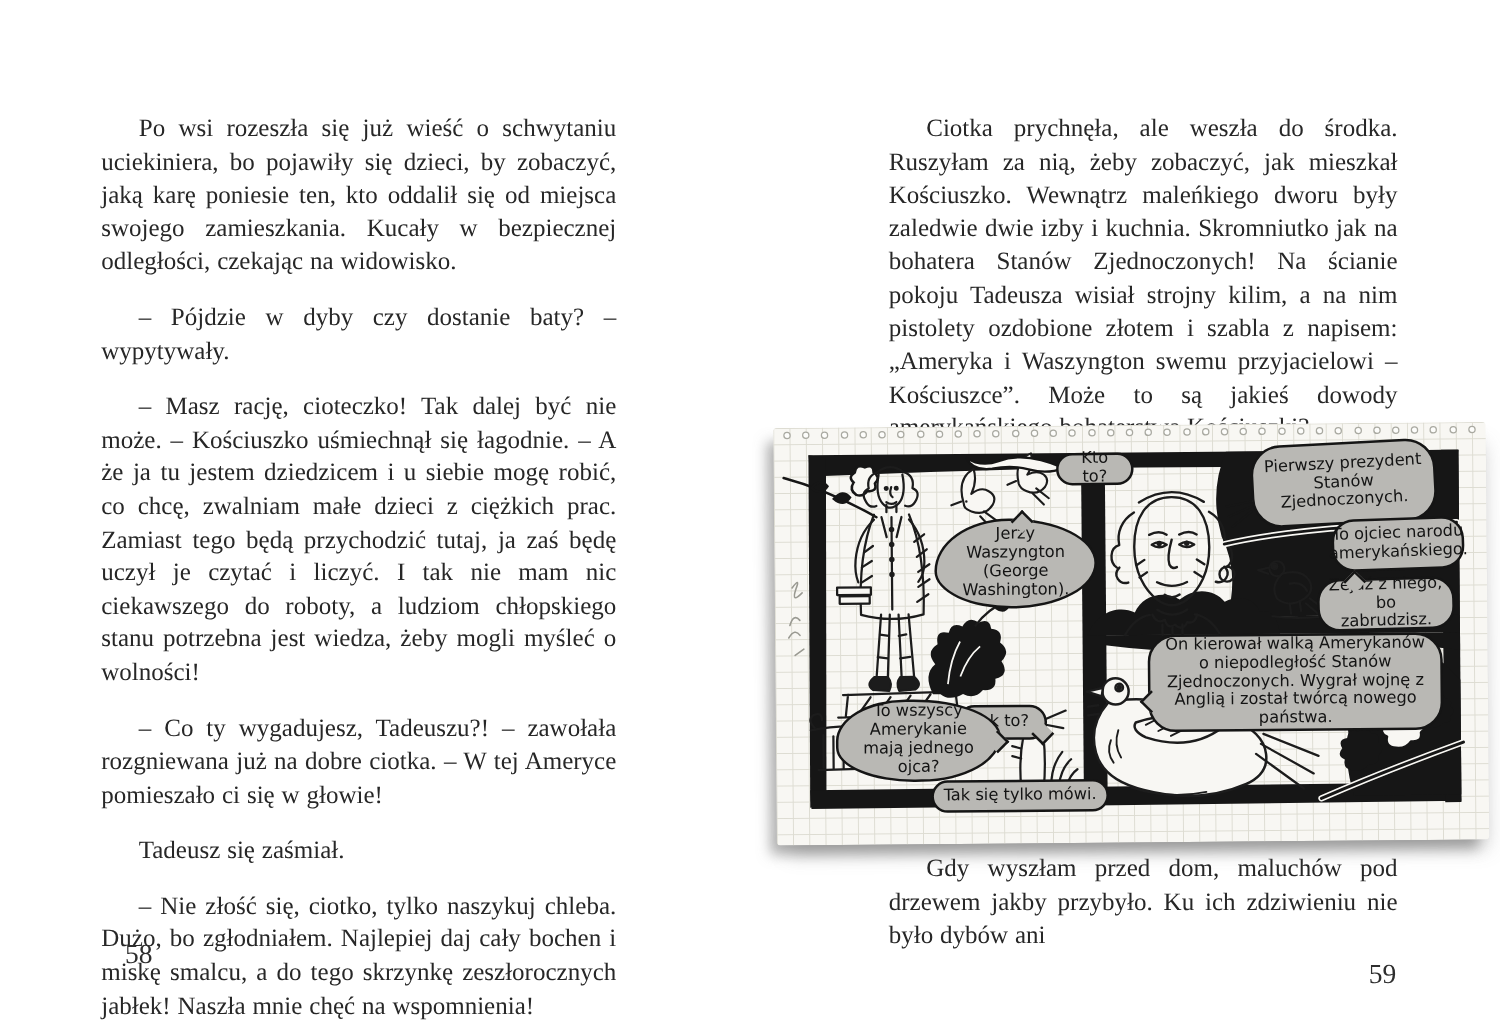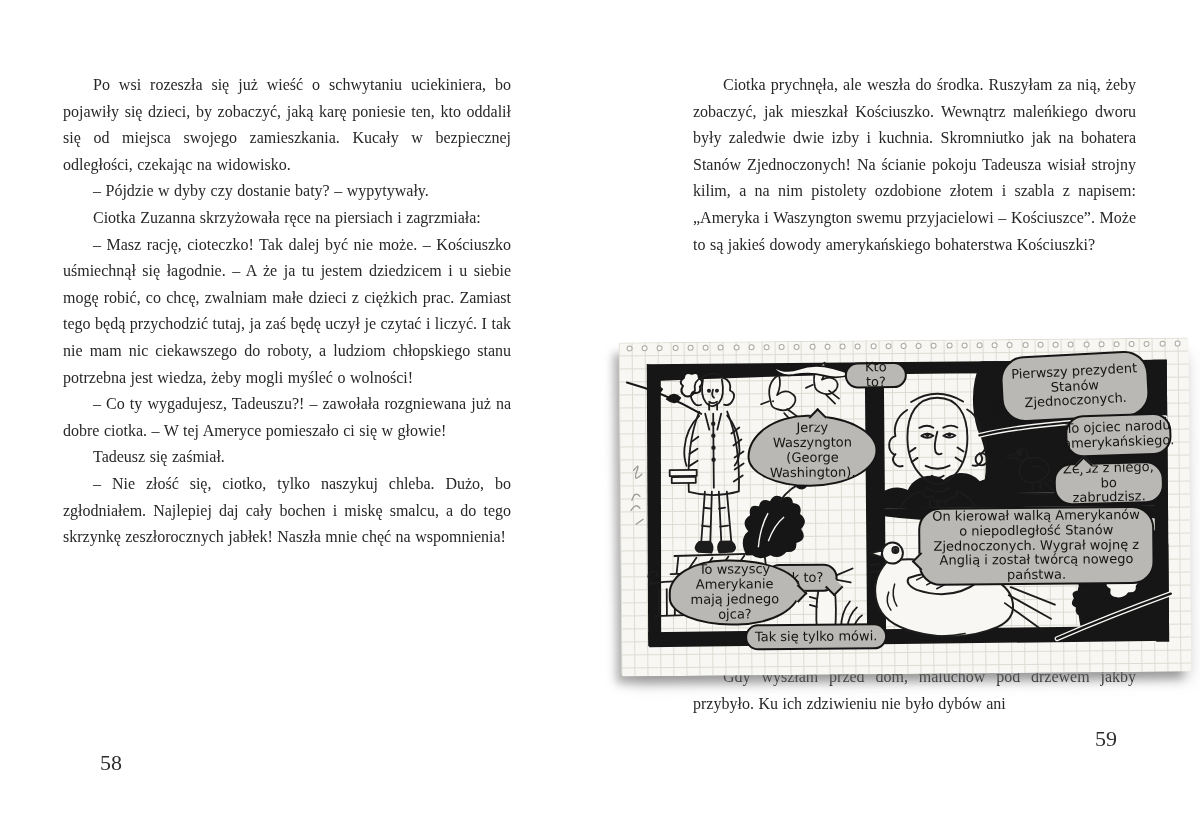--- a/index.html
+++ b/index.html
@@ -5,27 +5,27 @@
   html,body{margin:0;padding:0;}
   body{
     width:1200px;height:823px;position:relative;background:#ffffff;
     font-family:"Liberation Serif", serif;overflow:hidden;
   }
   
   .col{position:absolute;top:72px;}
   .col-left{left:63px;width:448px;}
   .col-right{left:693px;width:443px;}
   p.body{
-    margin:0;font-size:16px;line-height:26.6px;color:#272727;
+    margin:18px;font-size:20px;line-height:26.6px;color:#272727;
     text-align:justify;text-indent:30px;hyphens:auto;-webkit-hyphens:auto;
     word-spacing:0.5px;
   }
   .pagenum{position:absolute;font-size:22px;color:#2e2e2e;}
   .pagenum-left{left:100px;top:750px;}
-  .pagenum-right{left:1095px;top:726px;}
+  .pagenum-right{left:1095px;top:766px;}
 
   
   .sheet{
     position:absolute;left:620px;top:340px;width:570px;height:334px;
     transform:rotate(-0.5deg);border-radius:3px;
     background-color:#f8f7f3;
     background-image:
       linear-gradient(#dddcd2 1px, transparent 1px),
       linear-gradient(90deg, #dddcd2 1px, transparent 1px);
     background-size:13px 13px;
@@ -59,21 +59,20 @@
   .b-taksie{left:124px;top:283px;width:142px;height:26px;border-radius:14px;}
   .b-onkierowal{left:298px;top:168px;width:236px;height:78px;border-radius:22px;}
   .b-onkierowal::after{left:-6px;bottom:16px;border-left:2px solid #151515;border-bottom:2px solid #151515;}
 </style>
 </head>
 <body>
 
 <div class="col col-left">
   <p class="body">Po wsi rozeszła się już wieść o schwytaniu uciekiniera, bo pojawiły się dzieci, by zobaczyć, jaką karę poniesie ten, kto oddalił się od miejsca swojego zamieszkania. Kucały w bezpiecznej odległości, czekając na widowisko.</p>
   <p class="body">– Pójdzie w dyby czy dostanie baty? – wypytywały.</p>
-  <p class="body">Ciotka Zuzanna skrzyżowała ręce na piersiach i zagrzmiała:</p>
   <p class="body">– Masz rację, cioteczko! Tak dalej być nie może. – Kościuszko uśmiechnął się łagodnie. – A że ja tu jestem dziedzicem i u siebie mogę robić, co chcę, zwalniam małe dzieci z ciężkich prac. Zamiast tego będą przychodzić tutaj, ja zaś będę uczył je czytać i liczyć. I tak nie mam nic ciekawszego do roboty, a ludziom chłopskiego stanu potrzebna jest wiedza, żeby mogli myśleć o wolności!</p>
   <p class="body">– Co ty wygadujesz, Tadeuszu?! – zawołała rozgniewana już na dobre ciotka. – W tej Ameryce pomieszało ci się w głowie!</p>
   <p class="body">Tadeusz się zaśmiał.</p>
   <p class="body">– Nie złość się, ciotko, tylko naszykuj chleba. Dużo, bo zgłodniałem. Najlepiej daj cały bochen i miskę smalcu, a do tego skrzynkę zeszłorocznych jabłek! Naszła mnie chęć na wspomnienia!</p>
 </div>
 <div class="pagenum pagenum-left">58</div>
 
 <div class="col col-right">
   <p class="body">Ciotka prychnęła, ale weszła do środka. Ruszyłam za nią, żeby zobaczyć, jak mieszkał Kościuszko. Wewnątrz maleńkiego dworu były zaledwie dwie izby i kuchnia. Skromniutko jak na bohatera Stanów Zjednoczonych! Na ścianie pokoju Tadeusza wisiał strojny kilim, a na nim pistolety ozdobione złotem i szabla z napisem: „Ameryka i Waszyngton swemu przyjacielowi – Kościuszce”. Może to są jakieś dowody amerykańskiego bohaterstwa Kościuszki?</p>
 </div>

